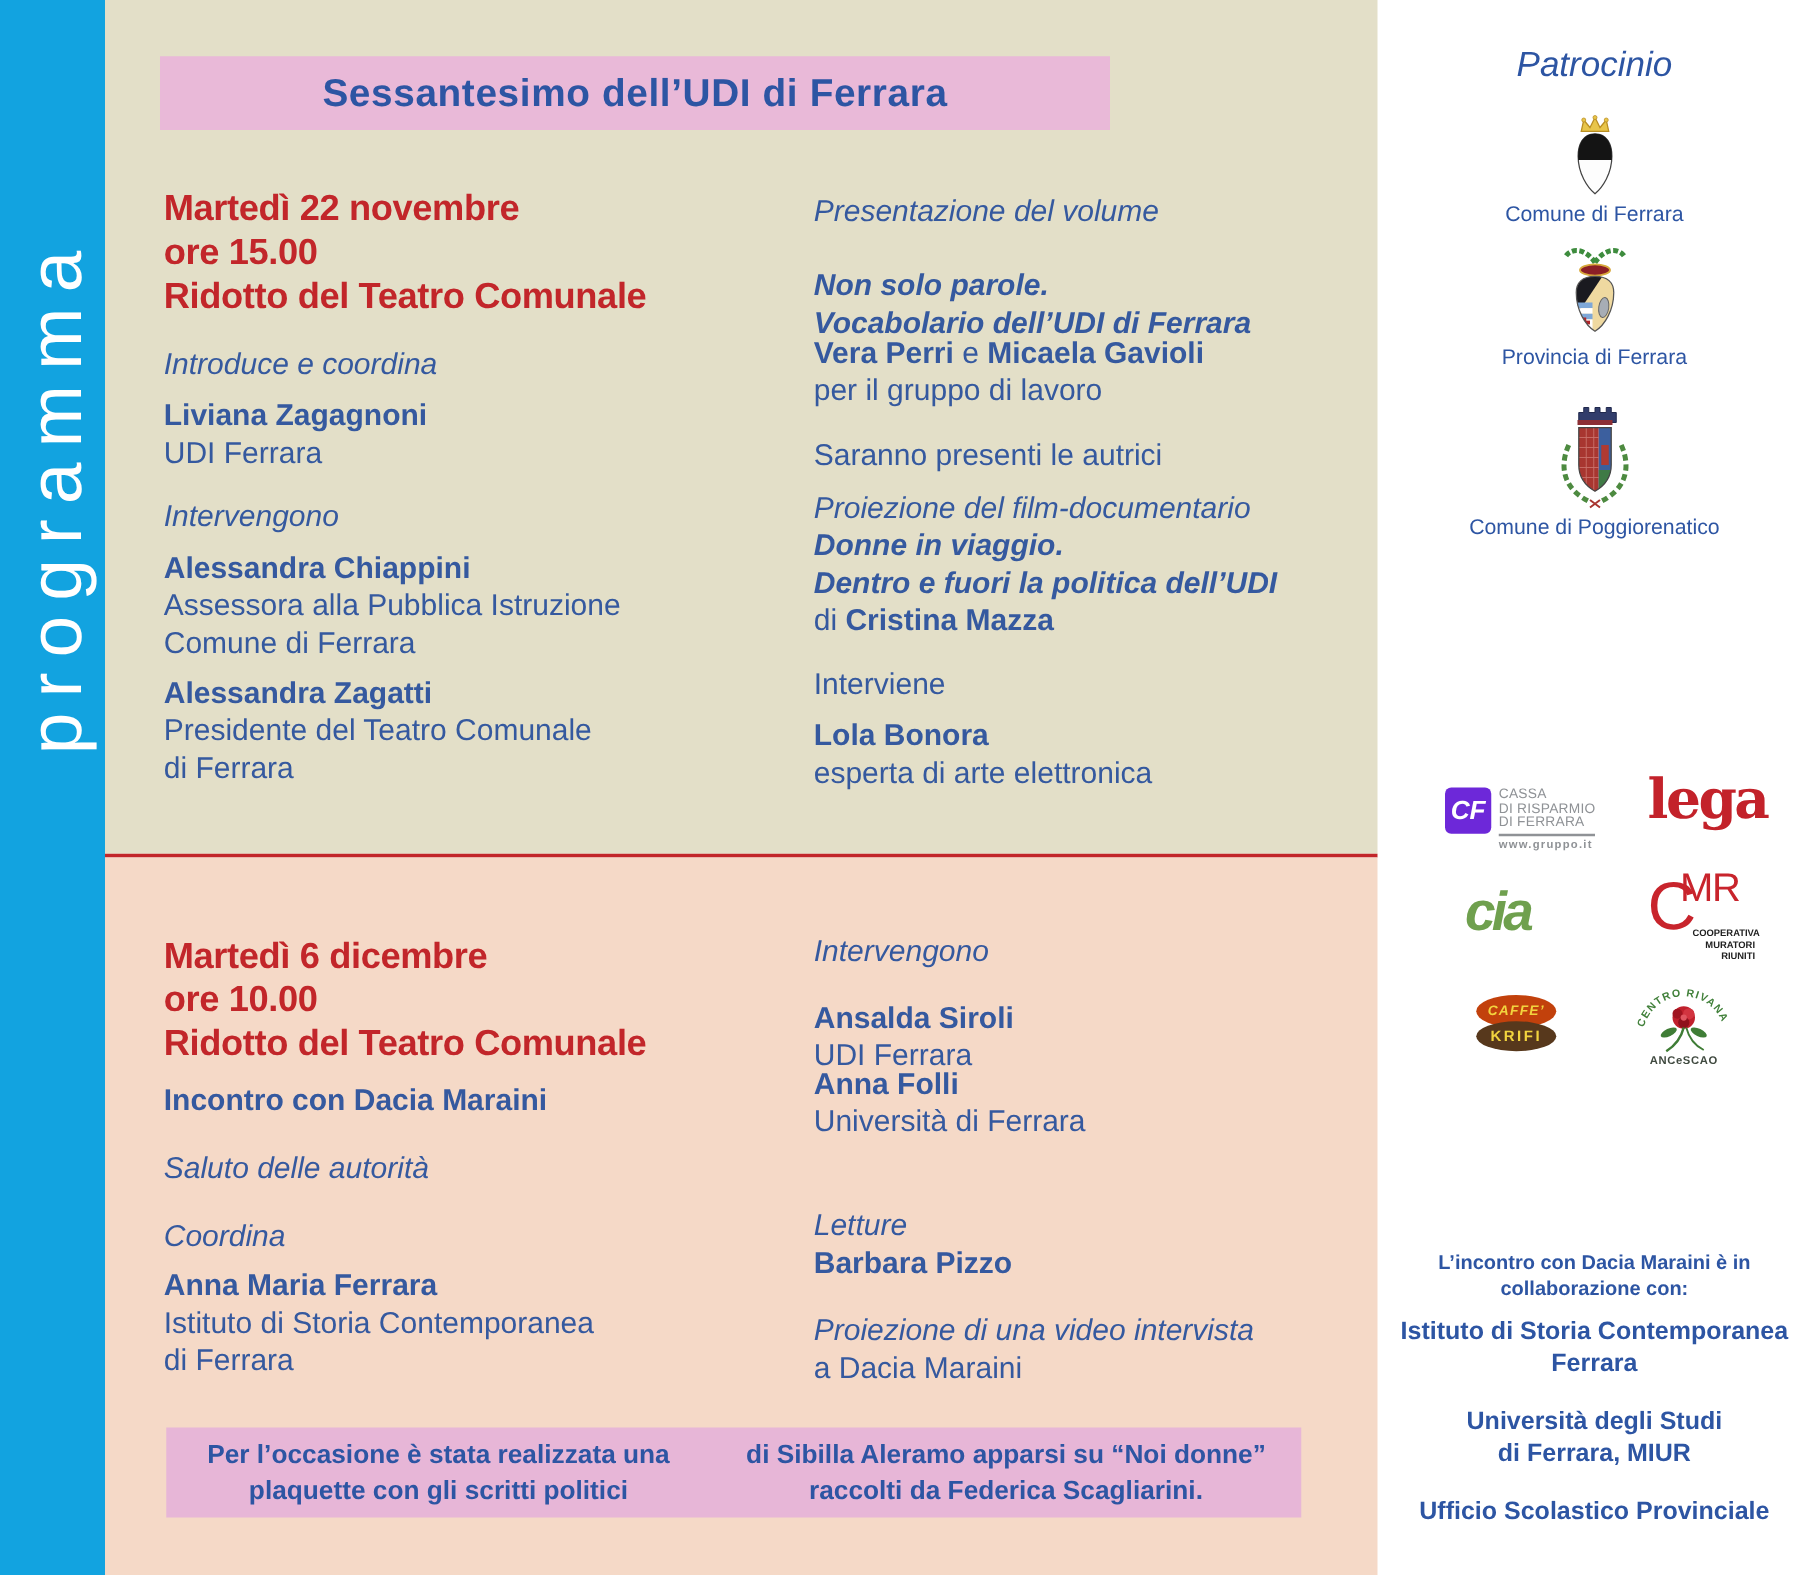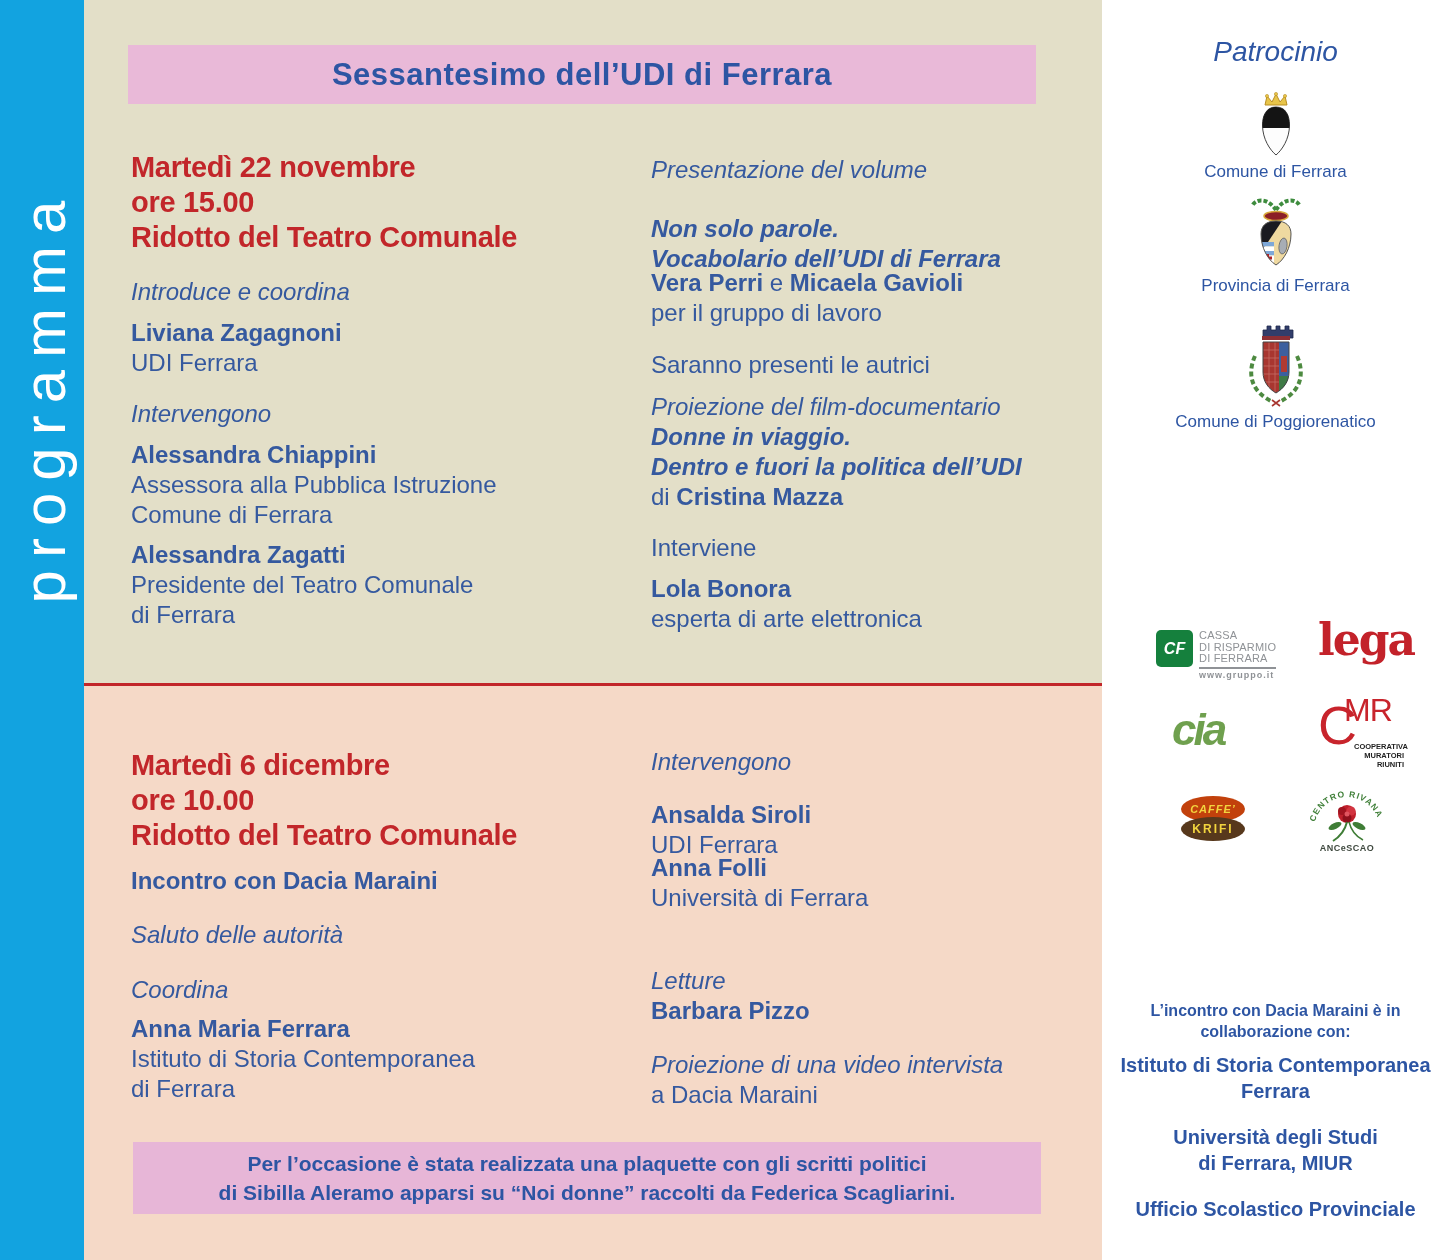--- a/index.html
+++ b/index.html
@@ -12,25 +12,25 @@
   .bg-top{left:84px;top:0;width:1018px;height:683px;background:#e3dfc8}
   .red-line{left:84px;top:683px;width:1018px;height:3px;background:#c2262a}
   .bg-bottom{left:84px;top:686px;width:1018px;height:574px;background:#f5d9c7}
 
   
   .vlabel{left:12px;top:766px;transform-origin:0 0;transform:rotate(-90deg);
           width:740px;text-align:center;color:#ffffff;font-size:60px;
           letter-spacing:12px;font-weight:400;line-height:66px}
 
   
-  .banner{left:128px;top:45px;width:908px;height:59px;background:#e9b9d8;
+  .banner{left:128px;top:45px;width:760px;height:59px;background:#e9b9d8;
           display:flex;align-items:center;justify-content:center}
   .banner-title{color:#2d55a3;font-size:31px;font-weight:bold;letter-spacing:.5px}
   .footer-banner{left:133px;top:1142px;width:908px;height:72px;background:#e7b6d7;
-          display:flex;flex-direction:column;align-items:center;justify-content:center;text-align:center}
+          display:flex;flex-direction:row;align-items:center;justify-content:center;text-align:center}
   .footer-banner .fl{color:#2d55a3;font-size:21px;line-height:29px;font-weight:bold}
 
   
   .red-h{color:#c2262a;font-size:29px;line-height:35px;font-weight:bold;letter-spacing:-.3px}
   .t{color:#35599f;font-size:24px;line-height:30px}
   .it{font-style:italic}
   .b{font-weight:bold}
 
   .colL{left:131px}
   .colR{left:651px}
@@ -69,22 +69,22 @@
   .lab3{top:412px}
   .crest-label{font-size:17px}
   .collab-intro{top:1000px;font-size:16px;line-height:21px;font-weight:bold}
   .collab-org{font-size:20px;line-height:26px;font-weight:bold}
   .collab-org1{top:1052px}
   .collab-org2{top:1124px}
   .collab-org3{top:1196px}
 
   
   .logo-crf{left:1156px;top:630px;display:flex;align-items:flex-start}
-  .crf-box{width:37px;height:37px;background:#15803d;border-radius:5px;color:#fff;
-           font-weight:bold;font-style:italic;font-size:16px;display:flex;
+  .crf-box{width:37px;height:37px;background:#6d28d9;border-radius:5px;color:#fff;
+           font-weight:bold;font-style:italic;font-size:21px;display:flex;
            align-items:center;justify-content:center}
   .crf-right{margin-left:6px;color:#8f9296;text-align:left}
   .crf-l{font-size:11px;line-height:11.5px;font-weight:normal;letter-spacing:.2px}
   .crf-url{margin-top:2px;border-top:2px solid #8f9296;font-size:9px;font-weight:bold;
            padding-top:1.5px;letter-spacing:1px}
   .logo-lega{left:1318px;top:618px;color:#c3222a;font-family:"DejaVu Serif",serif;
              font-weight:bold;font-size:44px;letter-spacing:-2px;line-height:1}
   .logo-cia{left:1172px;top:708px;color:#6fa04e;font-weight:bold;font-style:italic;
             font-size:44px;letter-spacing:-3px;line-height:1}
   .logo-cmr{left:1318px;top:698px;width:90px;height:76px}

